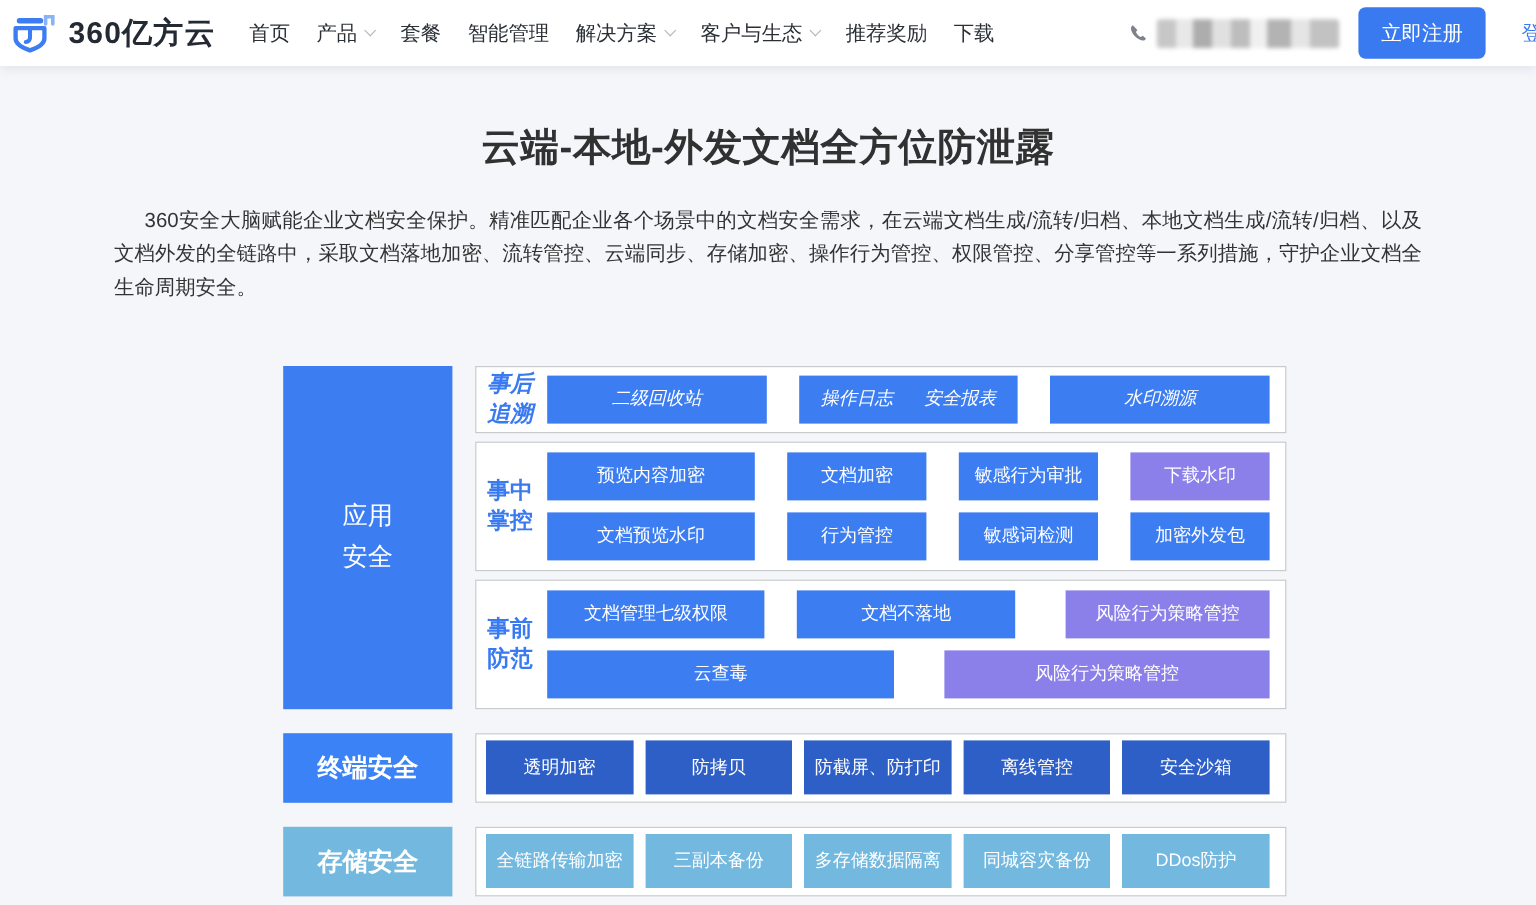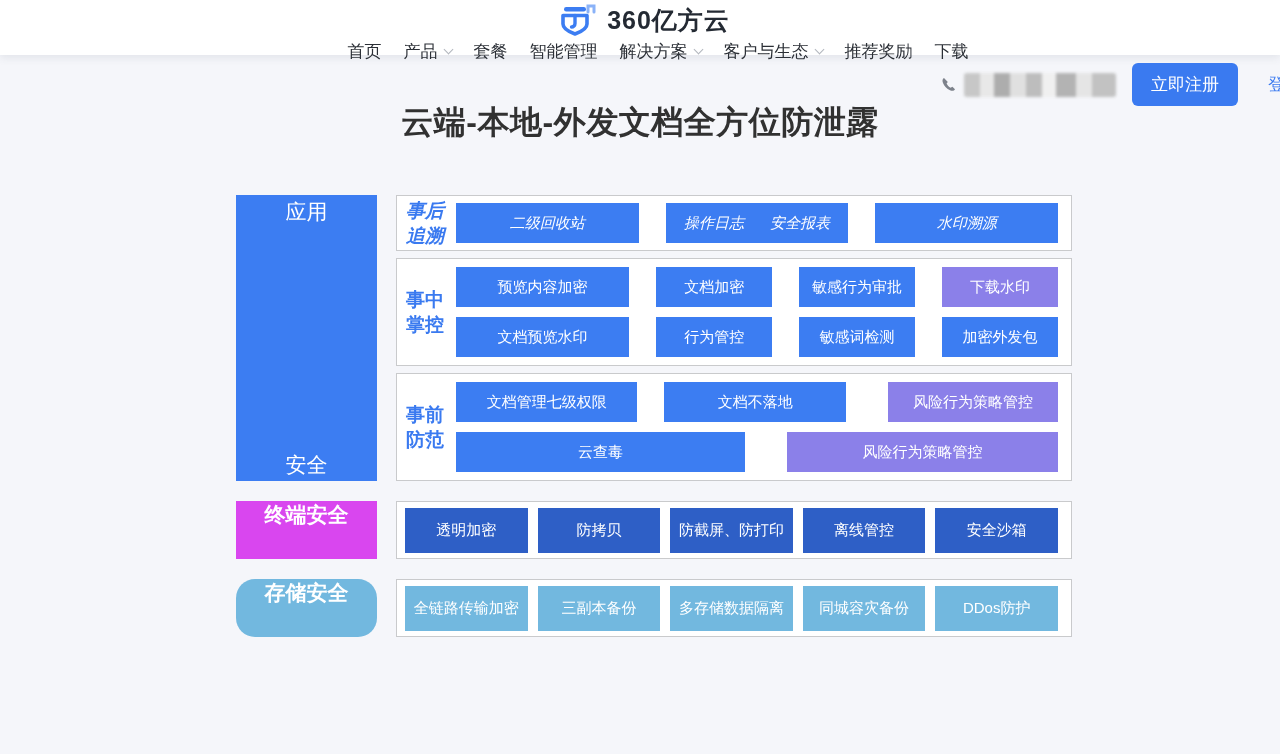--- a/index.html
+++ b/index.html
@@ -14,21 +14,20 @@
   
   .header {
     height: 55px;
     background: #ffffff;
     display: flex;
     align-items: center;
     padding-left: 8px;
     position: relative;
     z-index: 5;
     box-shadow: 0 3px 8px rgba(70, 80, 100, 0.10);
-    flex-direction: column;
   }
   .logo { display: flex; align-items: center; gap: 9px; cursor: pointer; }
   .logo-text {
     font-size: 25px; font-weight: 700; color: #242a33; letter-spacing: 1px;
     font-family: "Liberation Sans", "DejaVu Sans", sans-serif;
   }
   .nav { display: flex; align-items: center; margin-left: 28px; }
   .nav-item {
     font-size: 17px; color: #2b2f36; cursor: pointer;
     display: flex; align-items: center; margin-left: 22px; white-space: nowrap;
@@ -72,26 +71,26 @@
     line-height: 1.66; color: #333; text-indent: 1.5em; text-align: justify;
   }
 
   
   .diagram { width: 836px; margin: 50px 0 0 236px; }
   .dgroup { display: flex; gap: 19px; }
   .dgroup + .dgroup { margin-top: 20px; }
 
   .left-col {
     width: 141px; flex: none; color: #fff;
-    display: flex; flex-direction: column; align-items: center; justify-content: space-between;
+    display: flex; flex-direction: column; align-items: center; justify-content: center;
     text-align: center; font-weight: 500;
   }
   .left-app { background: #3c7df2; height: 286px; font-size: 21px; line-height: 1.58; }
-  .left-terminal { background: #d946ef; height: 58px; font-size: 21px; font-weight: 600; }
-  .left-storage { background: #72b8df; height: 58px; font-size: 21px; font-weight: 600; border-radius: 19px; }
+  .left-terminal { background: #3b82f6; height: 58px; font-size: 21px; font-weight: 600; }
+  .left-storage { background: #72b8df; height: 58px; font-size: 21px; font-weight: 600; }
 
   .rows-col { flex: 1; display: flex; flex-direction: column; gap: 7px; }
   .rowbox {
     background: #fff; border: 1px solid #c9cacc;
     display: flex; align-items: center; padding: 8px 13px 8px 9px;
   }
   .rowbox.nolabel { padding: 6px 13px 6px 8px; }
   .rowbox-label {
     width: 50px; flex: none; color: #3a7af0; font-weight: 700;
     font-size: 19px; line-height: 1.32;
@@ -165,20 +164,21 @@
       </span>
       <span class="redact"></span>
     </span>
     <button class="register-btn">立即注册</button>
     <span class="login-link">登录</span>
   </div>
 </div>
 
 <div class="hero">
   <h1 class="hero-title">云端-本地-外发文档全方位防泄露</h1>
+  <p class="hero-desc">360安全大脑赋能企业文档安全保护。精准匹配企业各个场景中的文档安全需求，在云端文档生成/流转/归档、本地文档生成/流转/归档、以及文档外发的全链路中，采取文档落地加密、流转管控、云端同步、存储加密、操作行为管控、权限管控、分享管控等一系列措施，守护企业文档全生命周期安全。</p>
 
   <div class="diagram">
 
     <div class="dgroup">
       <div class="left-col left-app">
         <div>应用</div>
         <div>安全</div>
       </div>
       <div class="rows-col">
 

